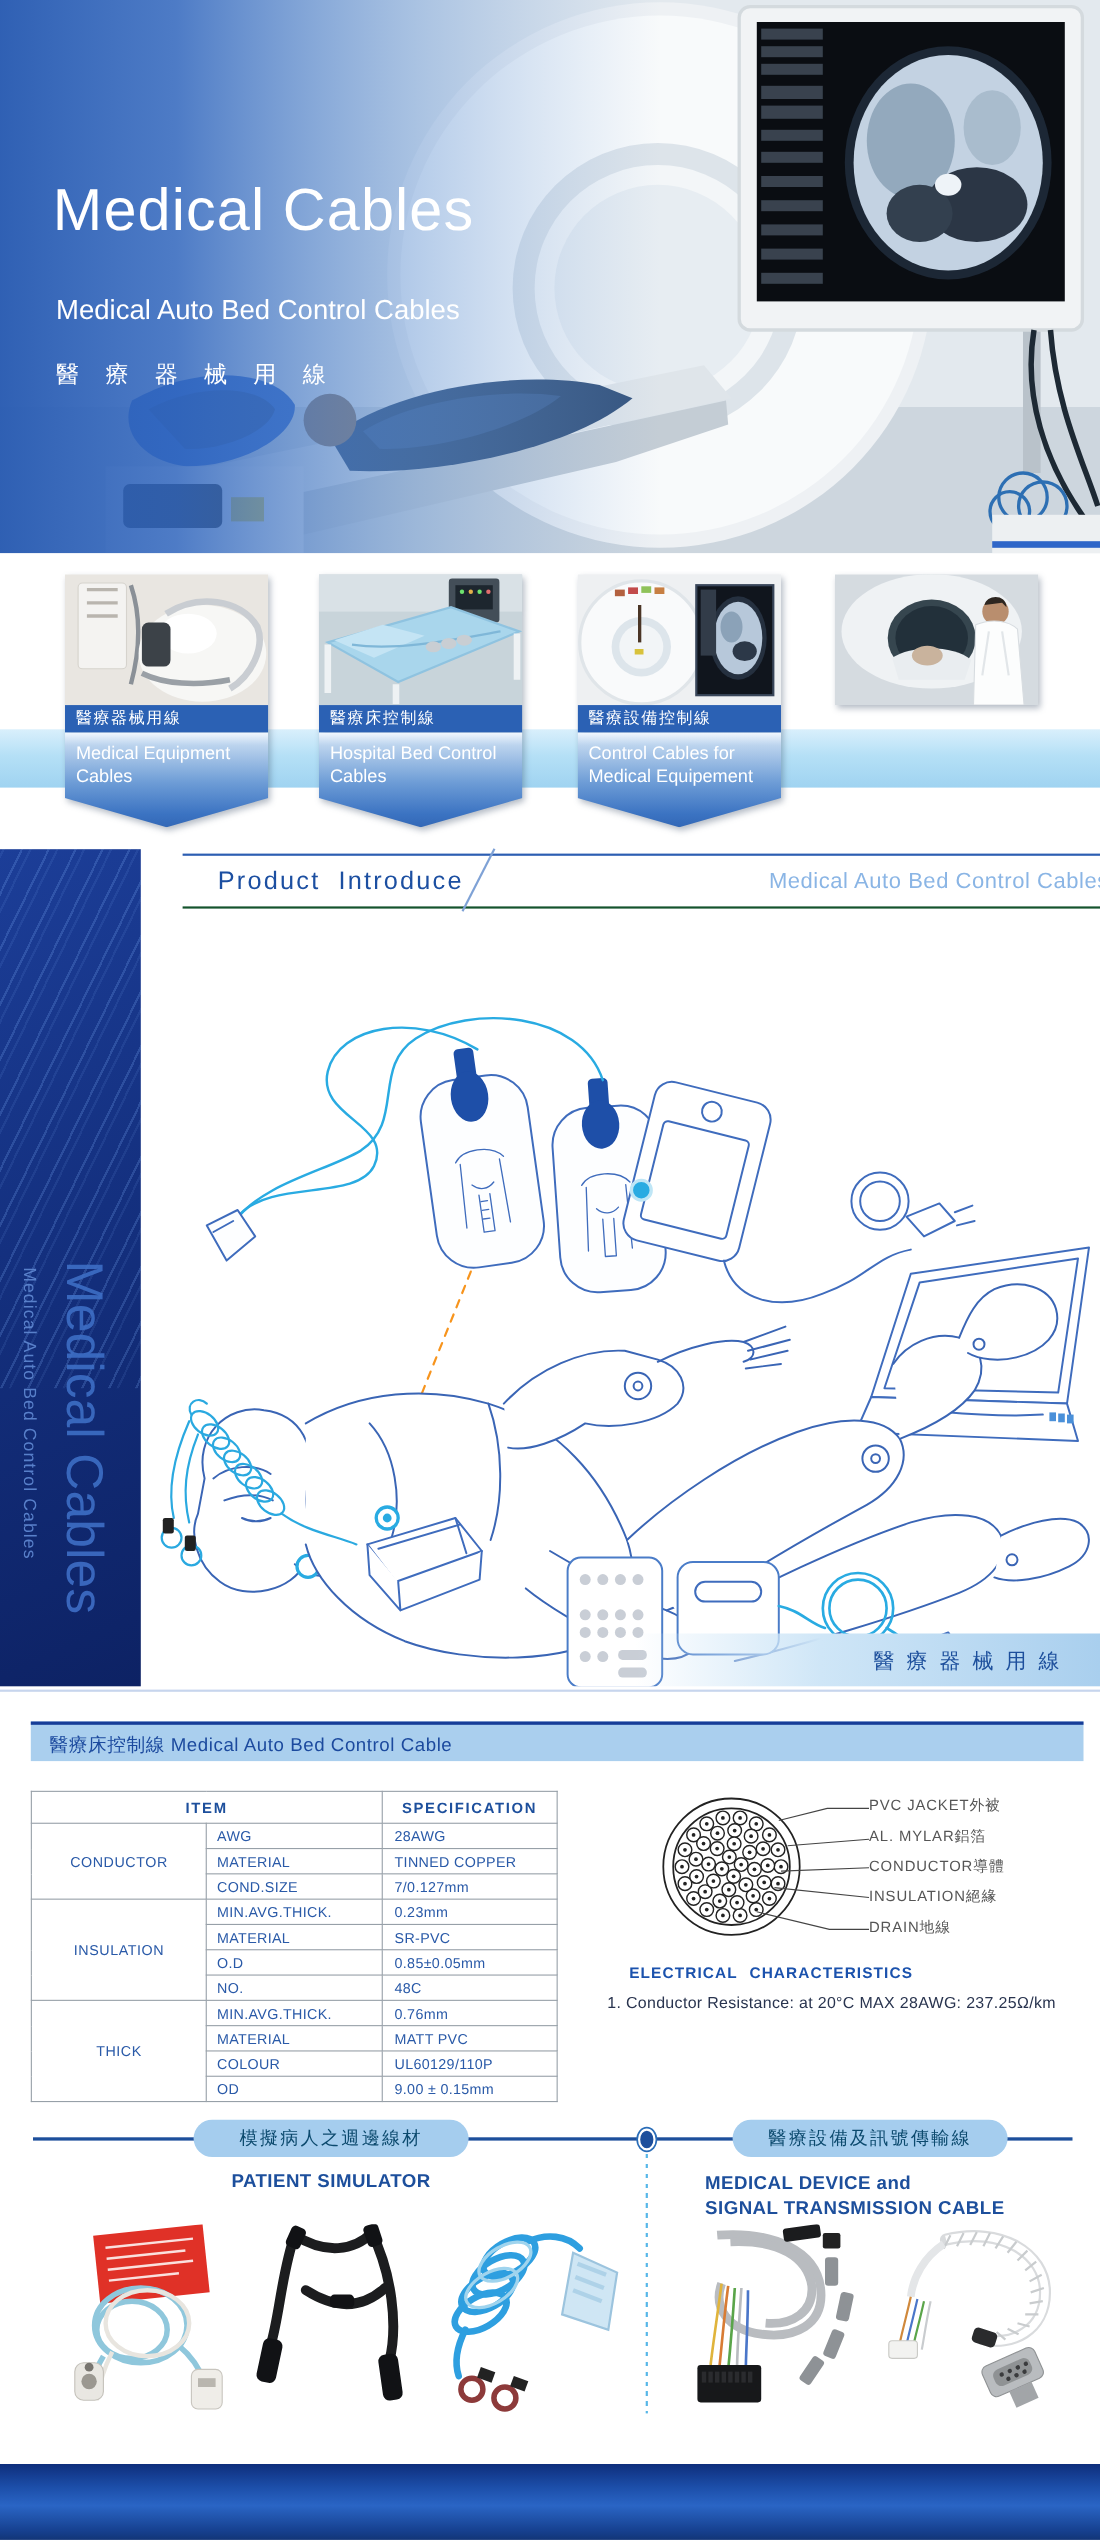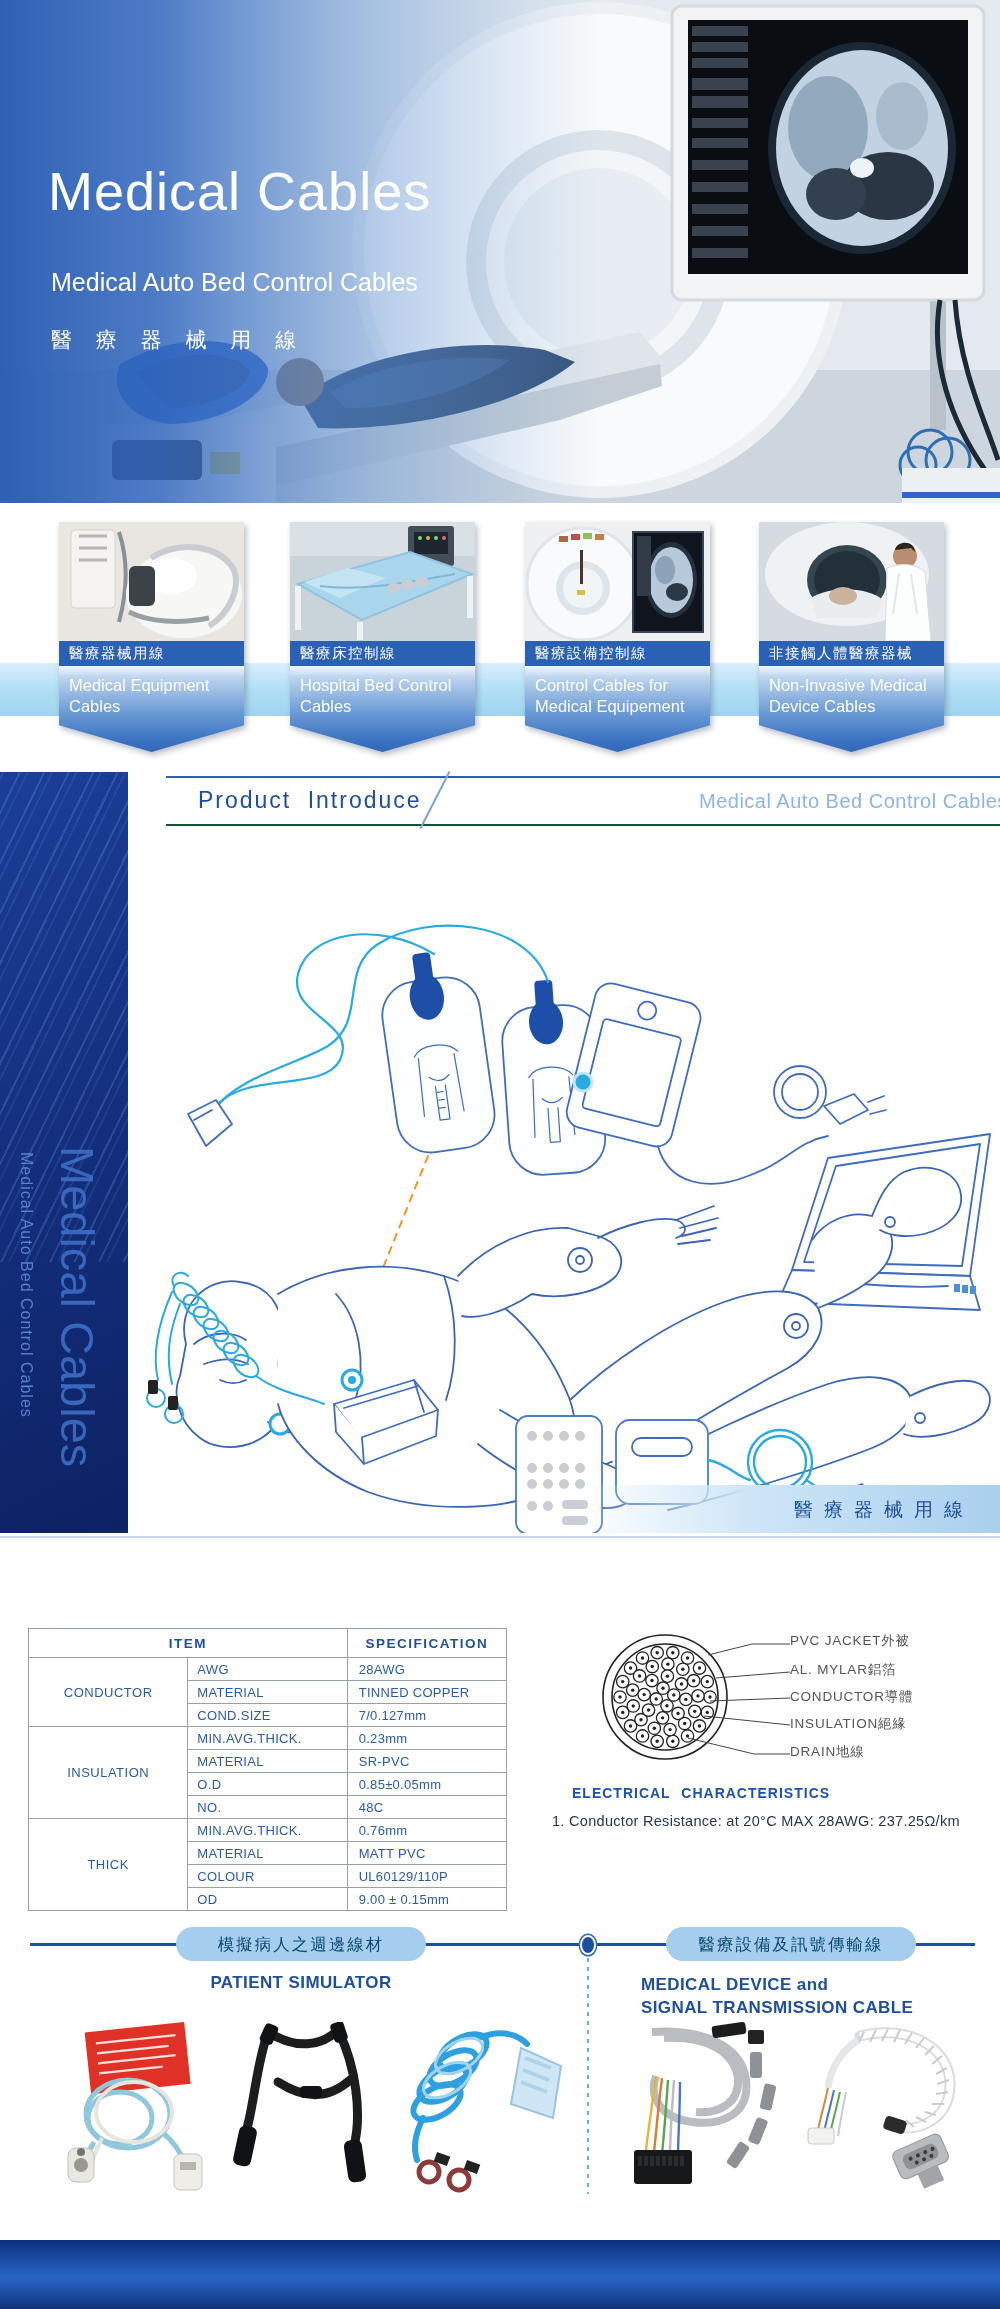--- a/index.html
+++ b/index.html
@@ -262,24 +262,20 @@
         <ellipse cx="88" cy="58" rx="40" ry="35" fill="#36464f"></ellipse>
         <ellipse cx="88" cy="58" rx="33" ry="29" fill="#22303a"></ellipse>
         <path d="M52,76 C70,64 108,64 124,78 L118,96 L58,96 Z" fill="#e9edf0"></path>
         <ellipse cx="84" cy="74" rx="14" ry="9" fill="#c9b39d"></ellipse>
         <circle cx="146" cy="34" r="12" fill="#b98e6e"></circle>
         <path d="M136,28 C138,18 156,18 156,30 L152,26 Z" fill="#2d2620"></path>
         <path d="M128,46 C142,40 158,42 166,50 L172,119 L126,119 Z" fill="#fcfdfd" stroke="#d7dce0"></path>
         <path d="M140,52 L134,92 M152,52 L158,92" stroke="#e2e6e9" stroke-width="2"></path>
       </svg>
     </div>
-    <div class="ribbon">
-      <div class="ribbon-zh">非接觸人體醫療器械</div>
-      <div class="ribbon-body">Non-Invasive Medical Device Cables</div>
-    </div>
   </div>
 
   <div class="sidebar">
     <div class="streaks"></div>
     <div class="side-big">Medical Cables</div>
     <div class="side-small">Medical Auto Bed Control Cables</div>
   </div>
 
   <div class="pi-header">
     <div class="pi-title">Product Introduce</div>
@@ -426,20 +422,23 @@
         </g>
       </g>
     </svg>
   </div>
 
   <div class="banner">
     <div class="banner-text">醫療器械用線</div>
   </div>
   <div class="pi-bottomline"></div>
 
+  <div class="spec-bar">
+    <span>醫療床控制線 Medical Auto Bed Control Cable</span>
+  </div>
 
   <table class="spec">
     <thead>
       <tr>
         <th colspan="2">ITEM</th>
         <th>SPECIFICATION</th>
       </tr>
     </thead>
     <tbody>
         <tr>

